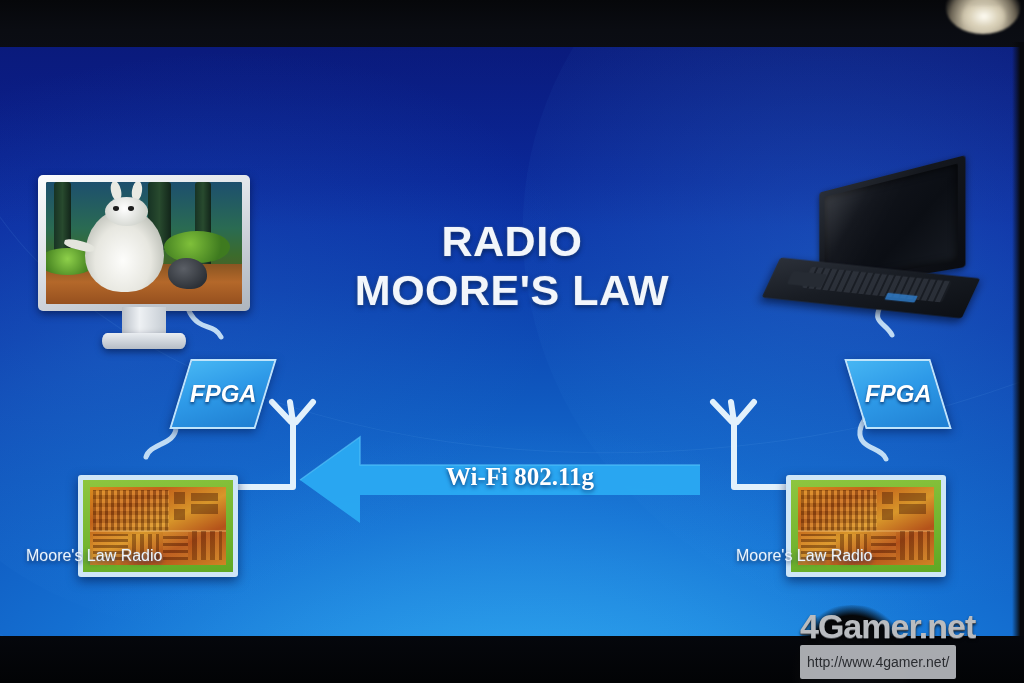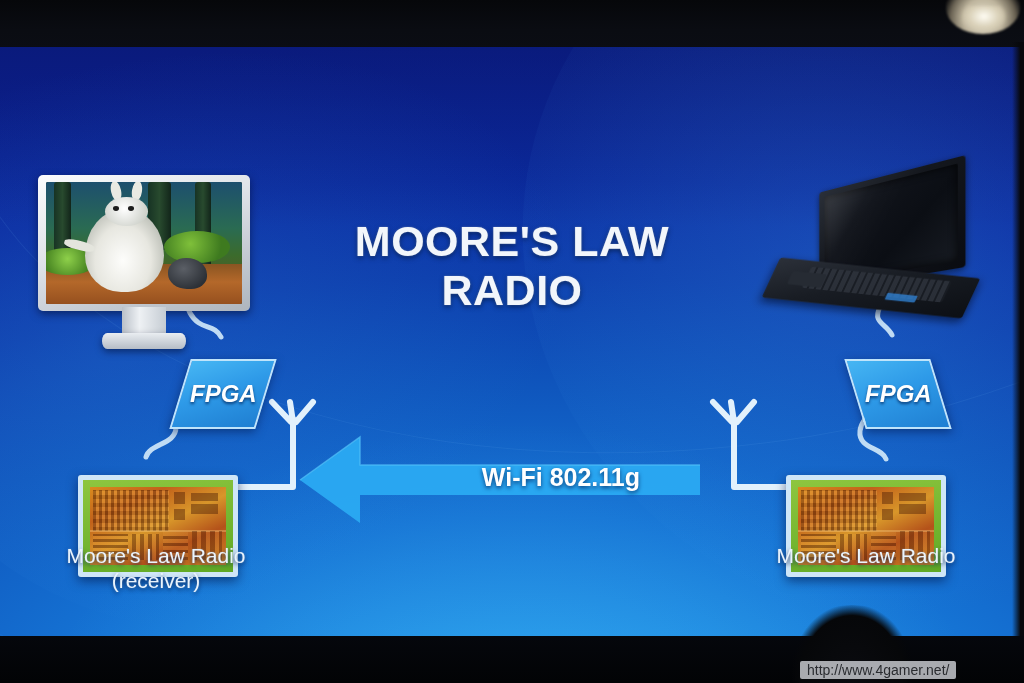--- a/index.html
+++ b/index.html
@@ -47,22 +47,22 @@
   
   #title{position:absolute;left:50%;top:170px;transform:translateX(-50%);
     width:620px;text-align:center;color:#f2f6fb;
     font-family:"Liberation Sans",sans-serif;font-weight:bold;
     font-size:43px;line-height:49px;letter-spacing:.5px;
     text-shadow:0 2px 5px rgba(0,25,70,.75),0 0 2px rgba(255,255,255,.4);
     transform-origin:center;}
   #title .ln{display:block;white-space:nowrap;}
 
   
-  .caption{position:absolute;width:260px;text-align:center;color:#eaf4fd;
-    font-size:21px;line-height:25px;
+  .caption{position:absolute;width:260px;text-align:left;color:#eaf4fd;
+    font-size:16px;line-height:25px;
     text-shadow:0 2px 4px rgba(0,30,80,.8),0 0 2px rgba(255,255,255,.35);}
   .caption .ln{display:block;}
 
   
   #monitor{position:absolute;left:38px;top:128px;width:212px;height:175px;}
   .mon-bezel{position:absolute;left:0;top:0;width:212px;height:136px;
     background:linear-gradient(160deg,#fbfcfd 0%,#dfe3e8 42%,#c2c8d0 75%,#aeb5bd 100%);
     border-radius:5px;box-shadow:0 3px 8px rgba(0,10,40,.55);
     padding:7px 8px;box-sizing:border-box;}
   .mon-screen{position:relative;width:100%;height:100%;border-radius:2px;overflow:hidden;
@@ -161,21 +161,21 @@
   #chip-left{left:78px;top:428px;}
   #chip-right{left:786px;top:428px;}
 
   
   #vec{position:absolute;left:0;top:0;width:1024px;height:590px;pointer-events:none;}
 
   
   #watermark{position:absolute;right:10px;bottom:4px;width:214px;text-align:left;}
   .wm-main{font-weight:bold;font-size:34px;letter-spacing:-1px;color:#b9bcc0;
     text-shadow:0 1px 0 #4a4d52,0 2px 3px rgba(0,0,0,.8);line-height:34px;}
-  .wm-sub{margin-top:2px;display:inline-block;padding:1px 7px;
+  .wm-sub{margin-top:2px;display:inline-block;padding:9px 7px;
     background:rgba(205,208,212,.82);color:#2a2c30;font-size:14px;border-radius:2px;}
   .silhouette{position:absolute;right:112px;bottom:0;width:120px;height:78px;
     background:radial-gradient(ellipse at 50% 90%,#0a0b0f 0%,#060709 60%,rgba(0,0,0,0) 72%);
     border-radius:50% 50% 0 0;}
 </style>
 </head>
 <body>
 
 <div id="stage">
 
@@ -209,27 +209,27 @@
         <path d="M734,372 L734,440 L800,440" stroke="#e2f1fc" stroke-width="6" fill="none" stroke-linecap="round" stroke-linejoin="round"></path>
       </g>
 
       <g>
         <path d="M700,418 L360,418 L360,390 L300,433 L360,476 L360,448 L700,448 Z" fill="#2aa8f2" opacity=".97"></path>
         <path d="M700,418 L360,418 L360,390 L300,433" stroke="#53c0f8" stroke-width="1.5" fill="none" opacity=".7"></path>
       </g>
     </svg>
 
     <div id="title">
+      <span class="ln">RADIO</span>
       <span class="ln">MOORE'S LAW</span>
-      <span class="ln">RADIO</span>
-    </div>
-
-    <div style="position:absolute;left:400px;top:448px;width:240px;text-align:right;
+    </div>
+
+    <div style="position:absolute;left:400px;top:448px;width:240px;text-align:center;
                 color:#ffffff;font-size:25px;font-weight:bold;
-                text-shadow:0 2px 4px rgba(0,35,95,.8);transform:translateY(-32px);">Wi-Fi 802.11g</div>
+                text-shadow:0 2px 4px rgba(0,35,95,.8);transform:translateY(-32px);font-family:Liberation Serif, serif;">Wi-Fi 802.11g</div>
 
     <div id="monitor">
       <div class="mon-bezel">
         <div class="mon-screen">
           <div class="bb-sky"></div>
           <div class="bb-trunk bb-t1"></div>
           <div class="bb-trunk bb-t2"></div>
           <div class="bb-trunk bb-t3"></div>
           <div class="bb-ground"></div>
           <div class="bb-leaf bb-l1"></div>
@@ -297,28 +297,28 @@
           <div class="die-b die-b5"></div>
           <div class="die-b die-b6"></div>
           <div class="die-b die-b7"></div>
           <div class="die-b die-b8"></div>
         </div>
       </div>
     </div>
 
     <div class="caption" style="left:26px;top:496px;">
       <span class="ln">Moore's Law Radio</span>
-      <span class="ln">(receiver)</span>
     </div>
     <div class="caption" style="left:736px;top:496px;">
       <span class="ln">Moore's Law Radio</span>
     </div>
   </div>
 
   <div class="edge-right"></div>
   <div class="room-bottom"></div>
   <div class="silhouette"></div>
 
   <div id="watermark">
+    <div class="wm-main">4Gamer.net</div>
     <div class="wm-sub">http://www.4gamer.net/</div>
   </div>
 
 </div>
 
 </body></html>

